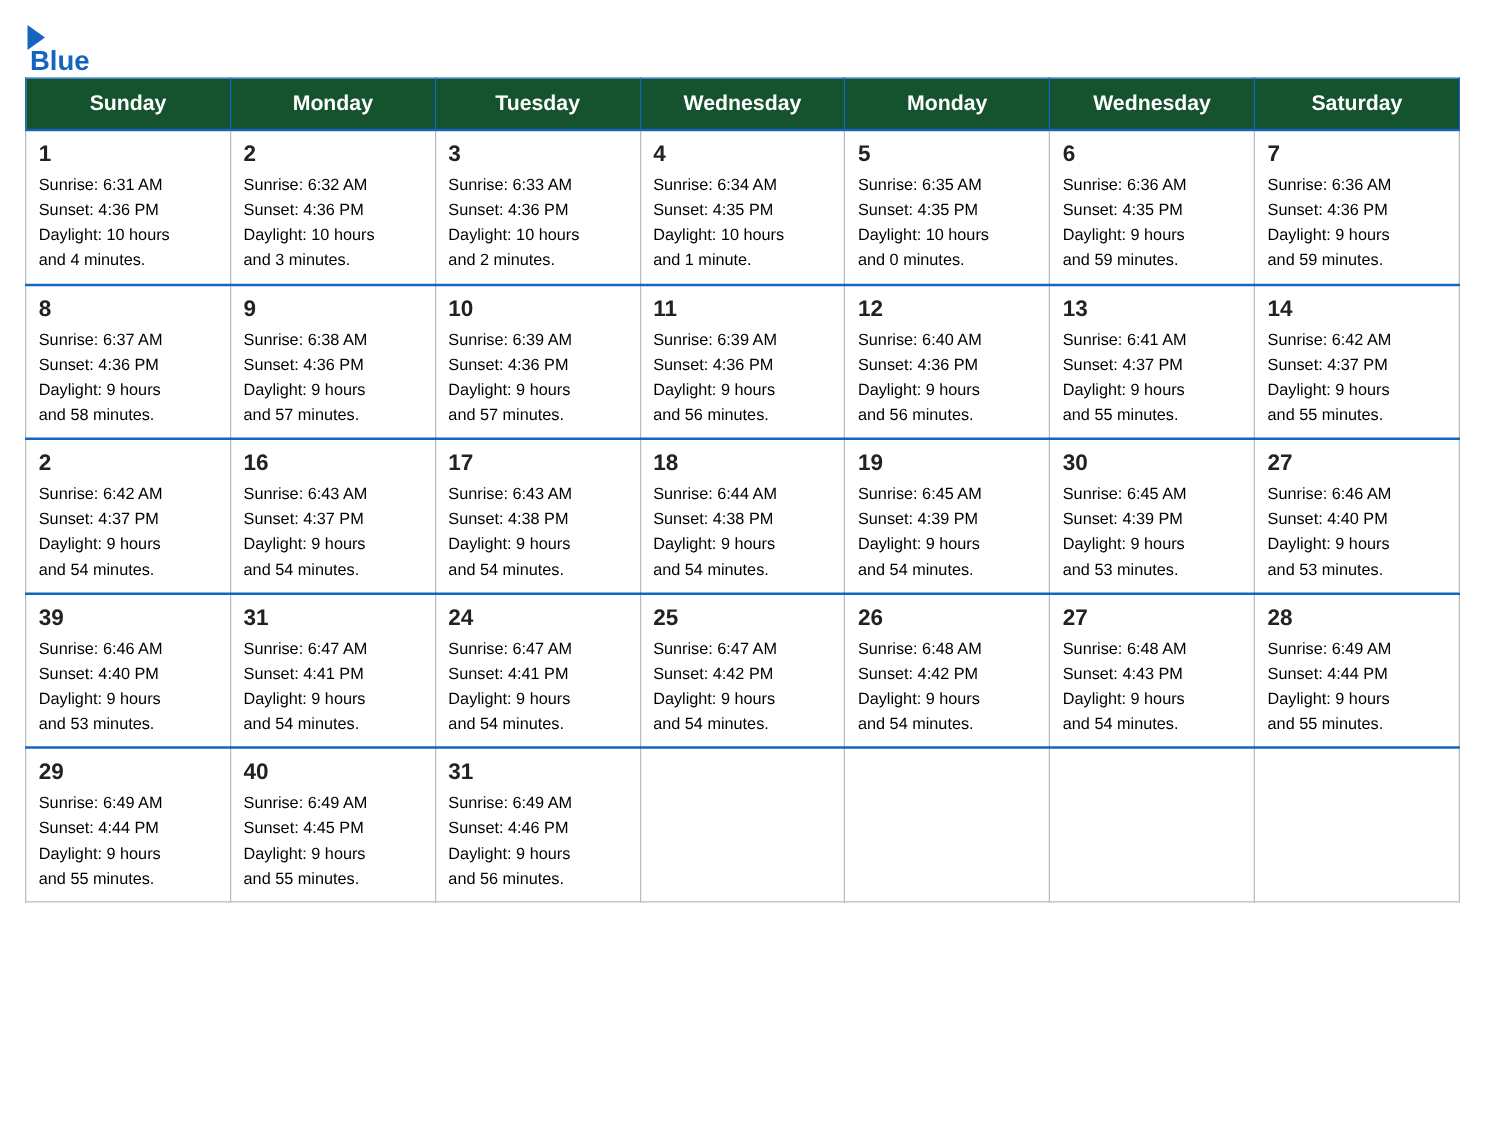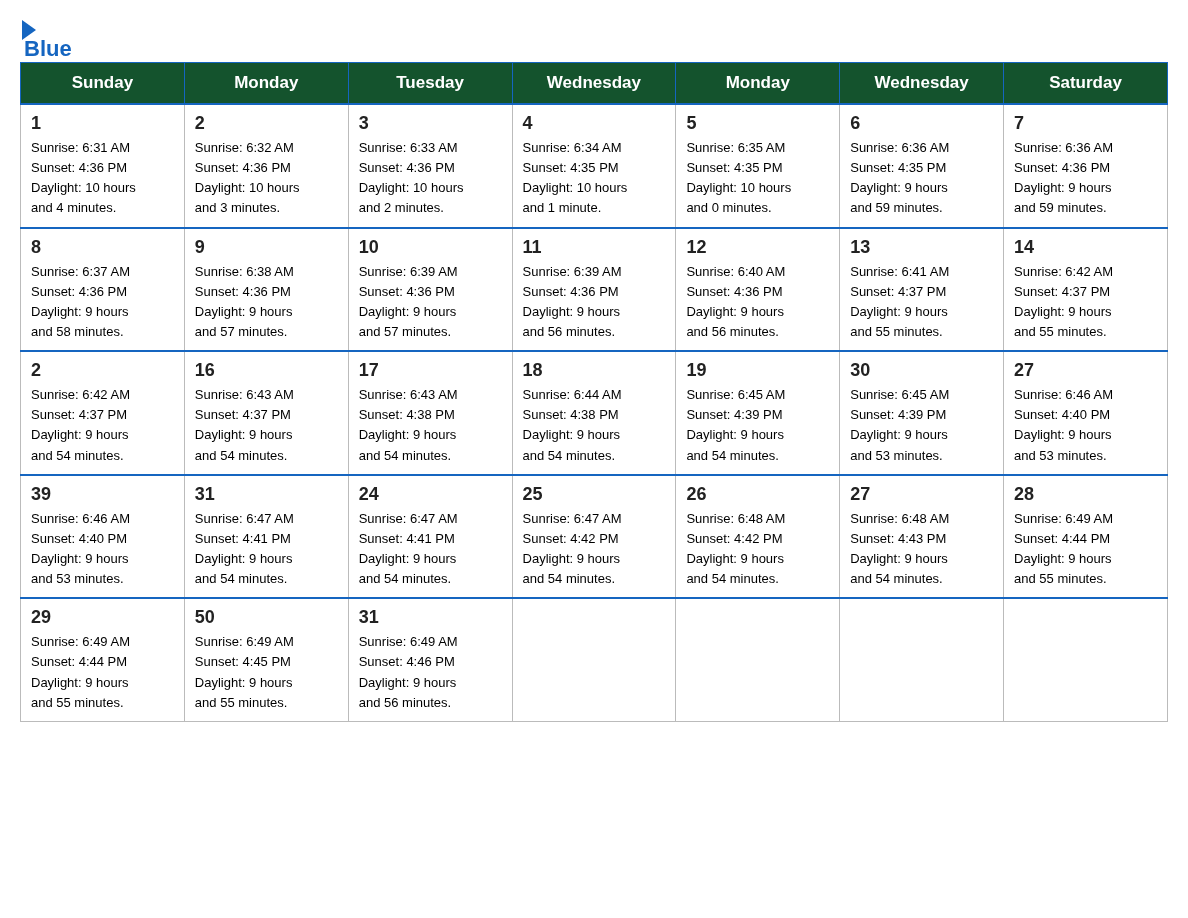--- a/index.html
+++ b/index.html
@@ -376,21 +376,21 @@
         <td>
         <span class="day-number">29</span>
         <div class="day-info">
           Sunrise: 6:49 AM<br>
           Sunset: 4:44 PM<br>
           Daylight: 9 hours<br>
           and 55 minutes.
         </div>
       </td>
         <td>
-        <span class="day-number">50</span>
+        <span class="day-number">40</span>
         <div class="day-info">
           Sunrise: 6:49 AM<br>
           Sunset: 4:45 PM<br>
           Daylight: 9 hours<br>
           and 55 minutes.
         </div>
       </td>
         <td>
         <span class="day-number">31</span>
         <div class="day-info">

